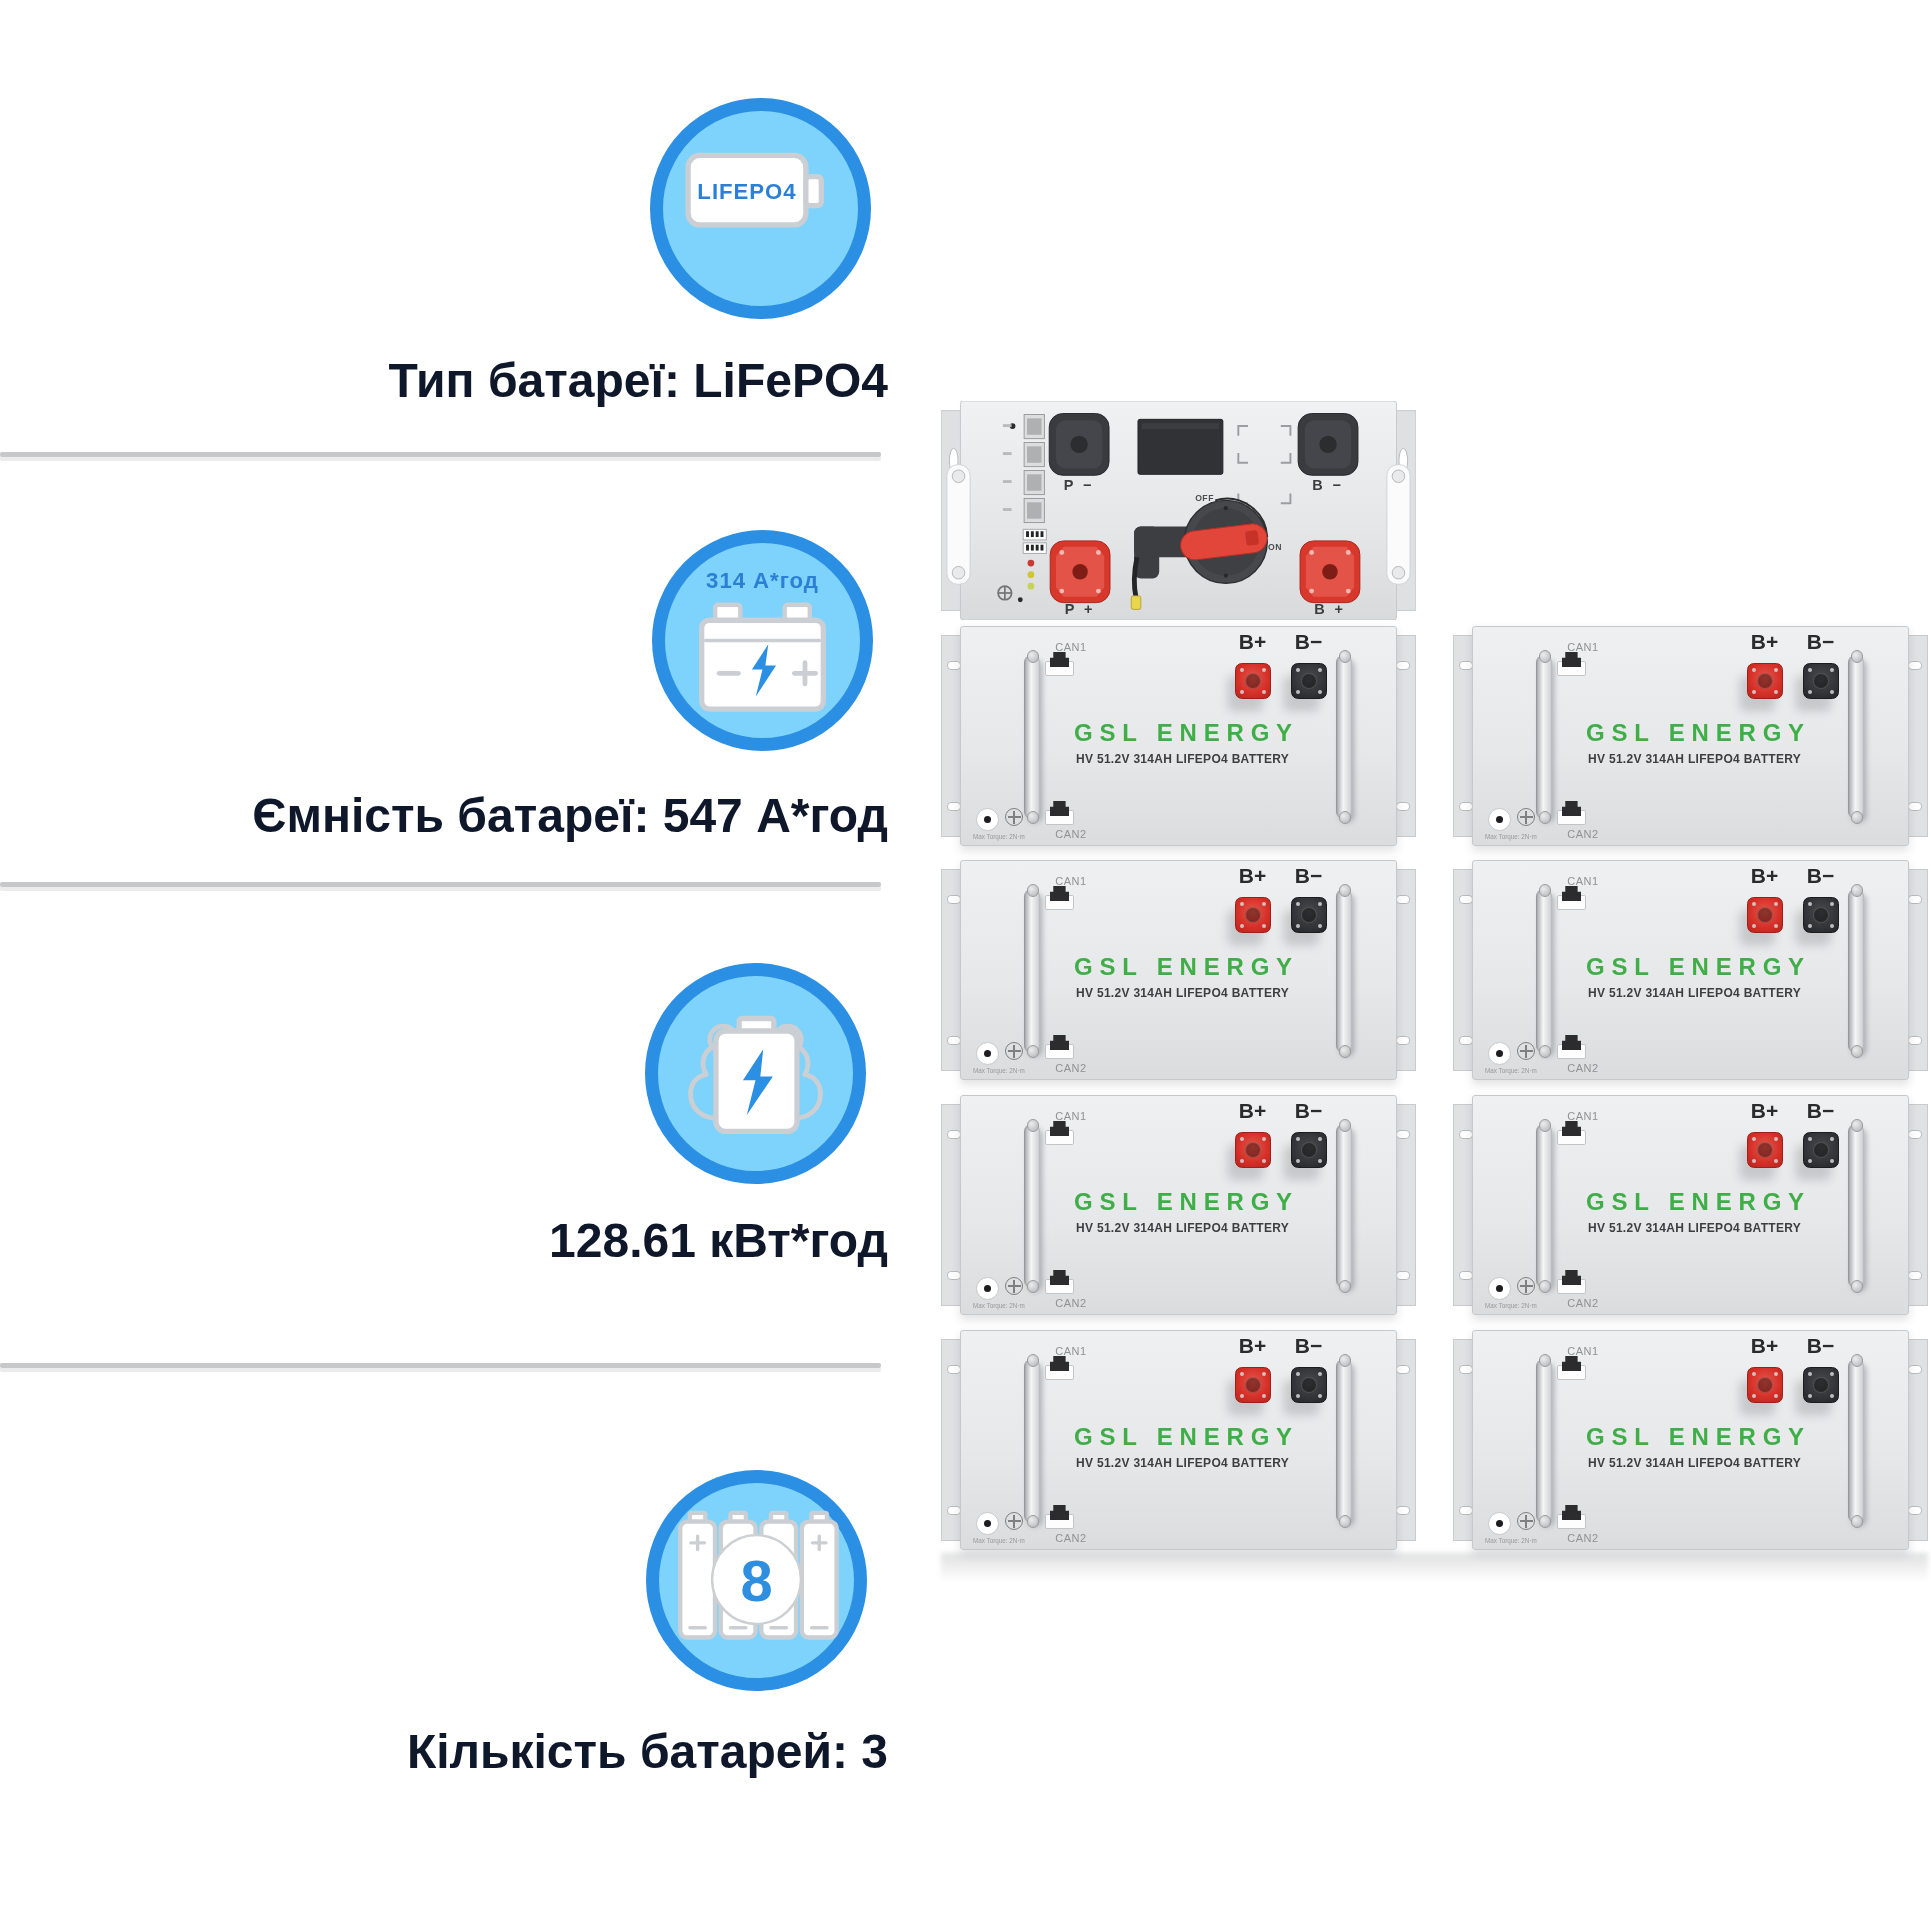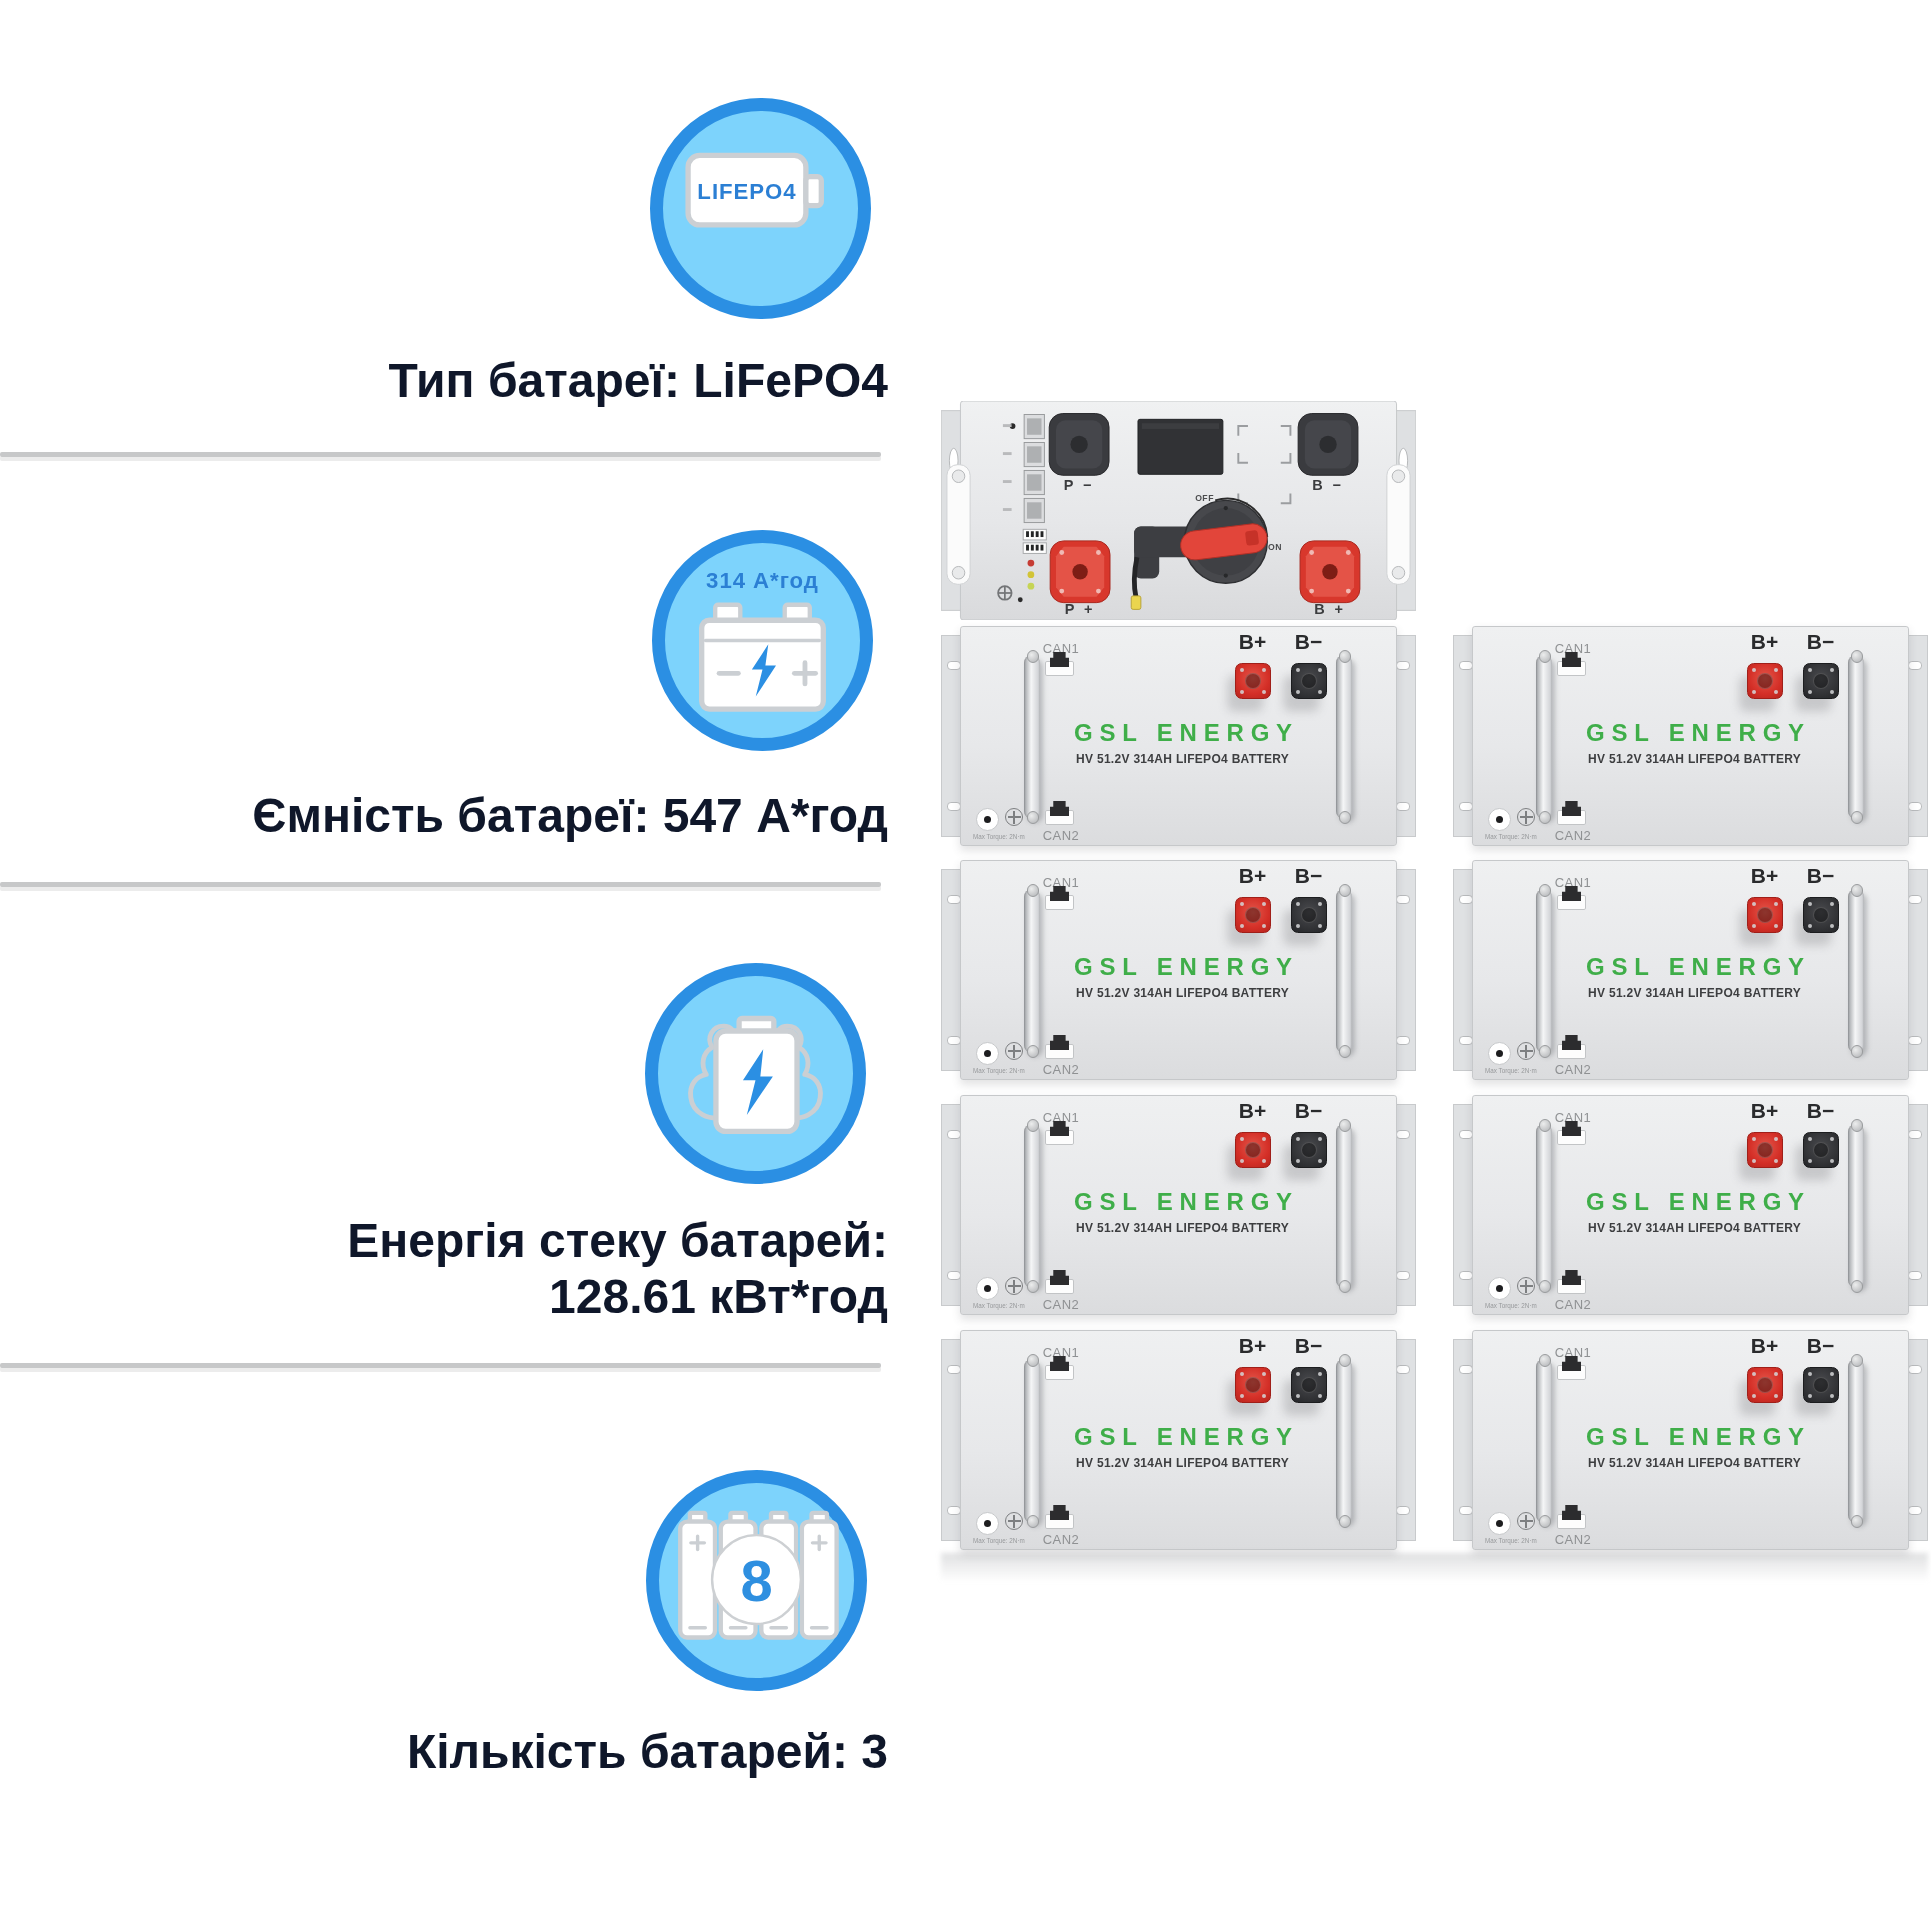--- a/index.html
+++ b/index.html
@@ -61,21 +61,21 @@
             border:1px solid #9a9c9e;}
   .m-handle::before{top:-4.8px;} .m-handle::after{bottom:-4.8px;}
 
   .m-can{position:absolute;left:104px;width:29px;height:24px;}
   .m-can.c1pos{top:26px;} .m-can.c2pos{top:175px;}
   .m-can .base{position:absolute;bottom:0;left:0;right:0;height:12.6px;background:#fdfdfd;
                border:1px solid #c2c4c6;border-radius:1.9px;}
   .m-can .plug{position:absolute;top:0;left:4.8px;width:19.3px;height:15.4px;background:#2c2c2e;
                border-radius:1.9px 1.9px 0 0;
                clip-path:polygon(0 100%,0 38%,18% 38%,18% 0,82% 0,82% 38%,100% 38%,100% 100%);}
-  .m-can-label{position:absolute;left:94px;width:52px;text-align:center;font-size:13px;
+  .m-can-label{position:absolute;left:104px;width:52px;text-align:center;font-size:11px;
                color:#8f9193;letter-spacing:0.5px;}
   .m-can-label.c1{top:15.4px;} .m-can-label.c2{top:202px;}
 
   .m-term-label{position:absolute;top:3.9px;width:39px;text-align:center;font-size:21px;
                 font-weight:700;color:#2a2b2d;}
   .m-term-label.pos{left:292px;} .m-term-label.neg{left:348px;}
   .m-term{position:absolute;top:37px;width:34px;height:34px;border-radius:6.8px;
           box-shadow:-7.7px 12.6px 9.7px rgba(110,112,116,.28);}
   .m-term.red{left:294px;border:1px solid #a01f19;
           background:radial-gradient(circle at 50% 42%,#e4574b 0%,#d42f27 60%,#b5241d 100%);}
@@ -143,21 +143,20 @@
       <path class="stro" d="M70 146 C52 150 36 142 34 126 C32 112 40 104 50 102 C44 92 46 80 56 74 C50 64 56 52 68 52 C76 52 80 58 80 64"></path>
       <g transform="matrix(-1,0,0,1,202,0)">
         <path class="stro" d="M70 146 C52 150 36 142 34 126 C32 112 40 104 50 102 C44 92 46 80 56 74 C50 64 56 52 68 52 C76 52 80 58 80 64"></path>
       </g>
       <rect class="oln" x="84" y="44" width="36" height="15" rx="3"></rect>
       <rect class="oln" x="60" y="57" width="84" height="104" rx="10"></rect>
       <path class="bolt" d="M109 76 L88 108 h13 l-9 36 L119 104 h-13 z"></path>
     </svg>
   </div>
   <div class="spec-text t3">
-    <div>Енергія стеку батарей:</div>
     <div>128.61 кВт*год</div>
   </div>
   <div class="divider d3"></div>
 
   <div class="icon-circle c4">
     <svg width="195" height="195" viewBox="0 0 202 202">
       <g>
         <rect class="oln-thin" x="32" y="31" width="16" height="9" rx="2"></rect>
         <rect class="oln-thin" x="74" y="31" width="16" height="9" rx="2"></rect>
         <rect class="oln-thin" x="116" y="31" width="16" height="9" rx="2"></rect>

